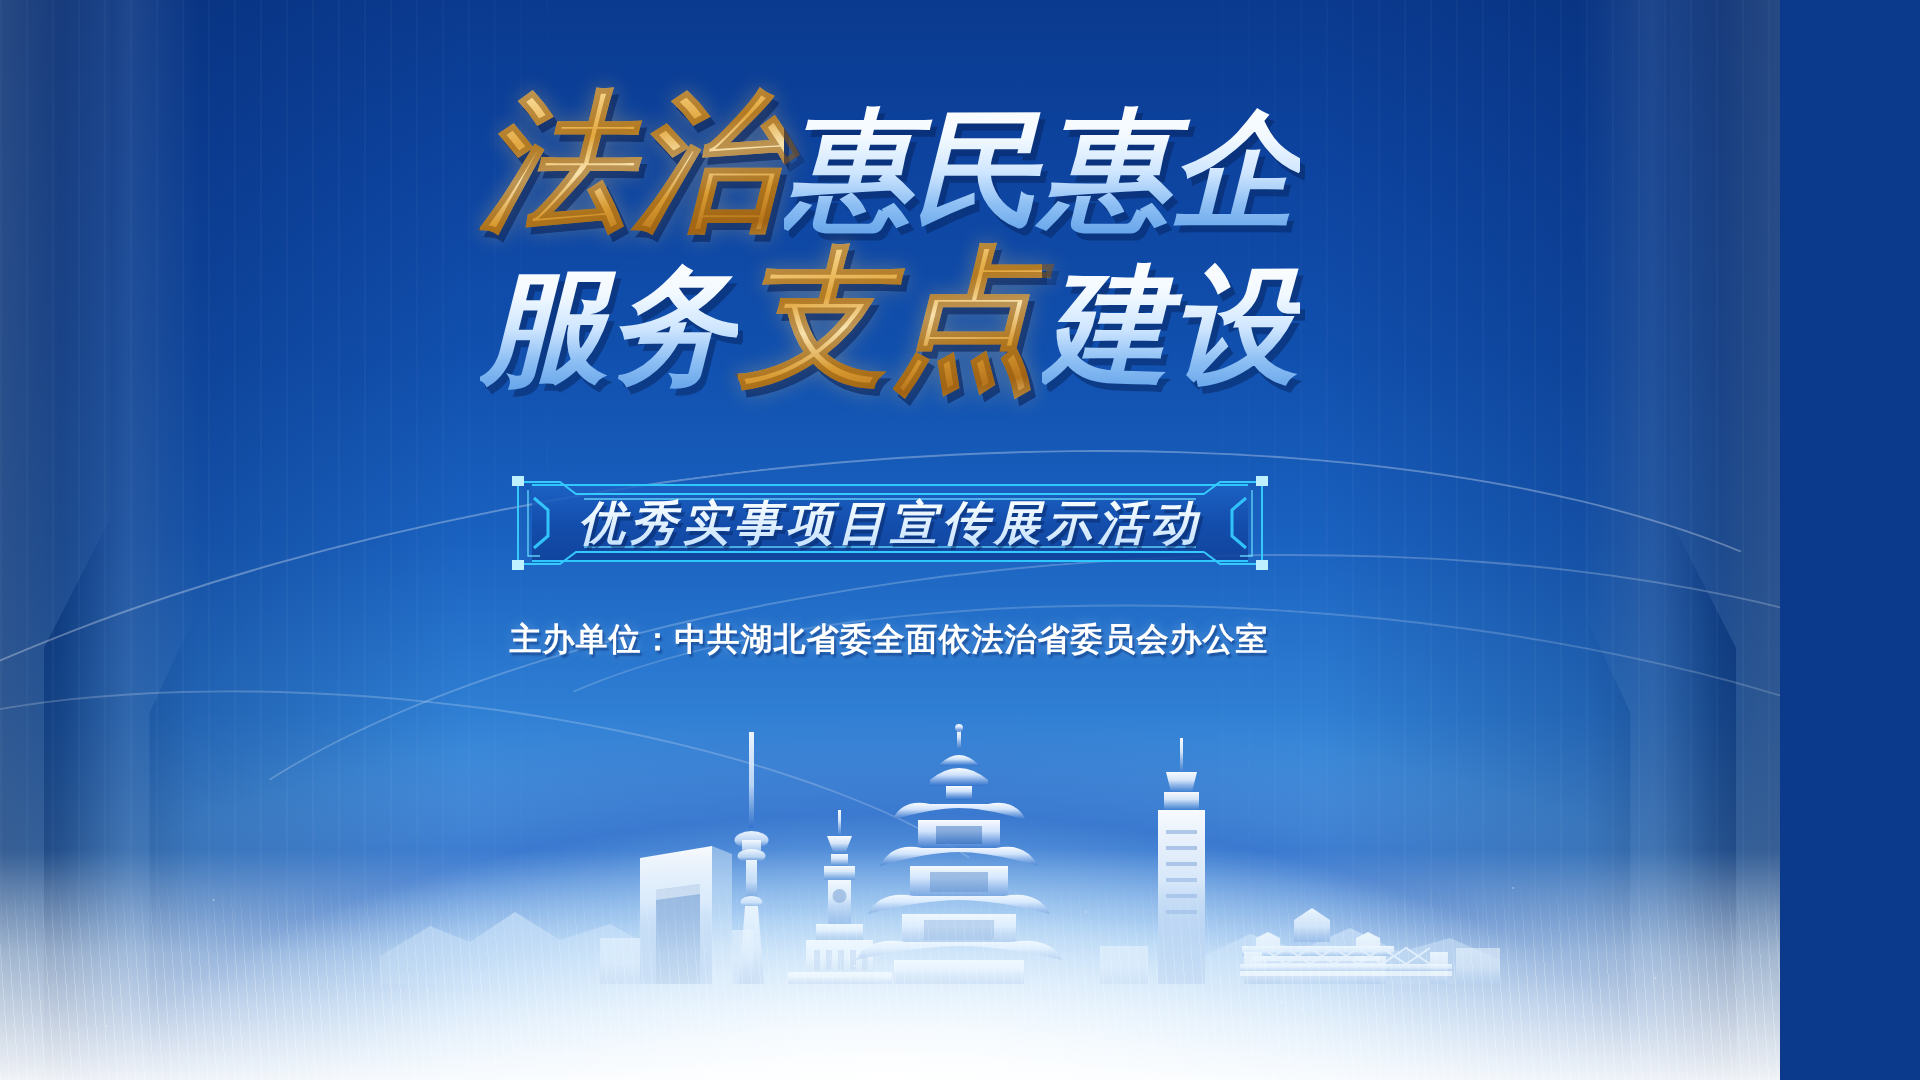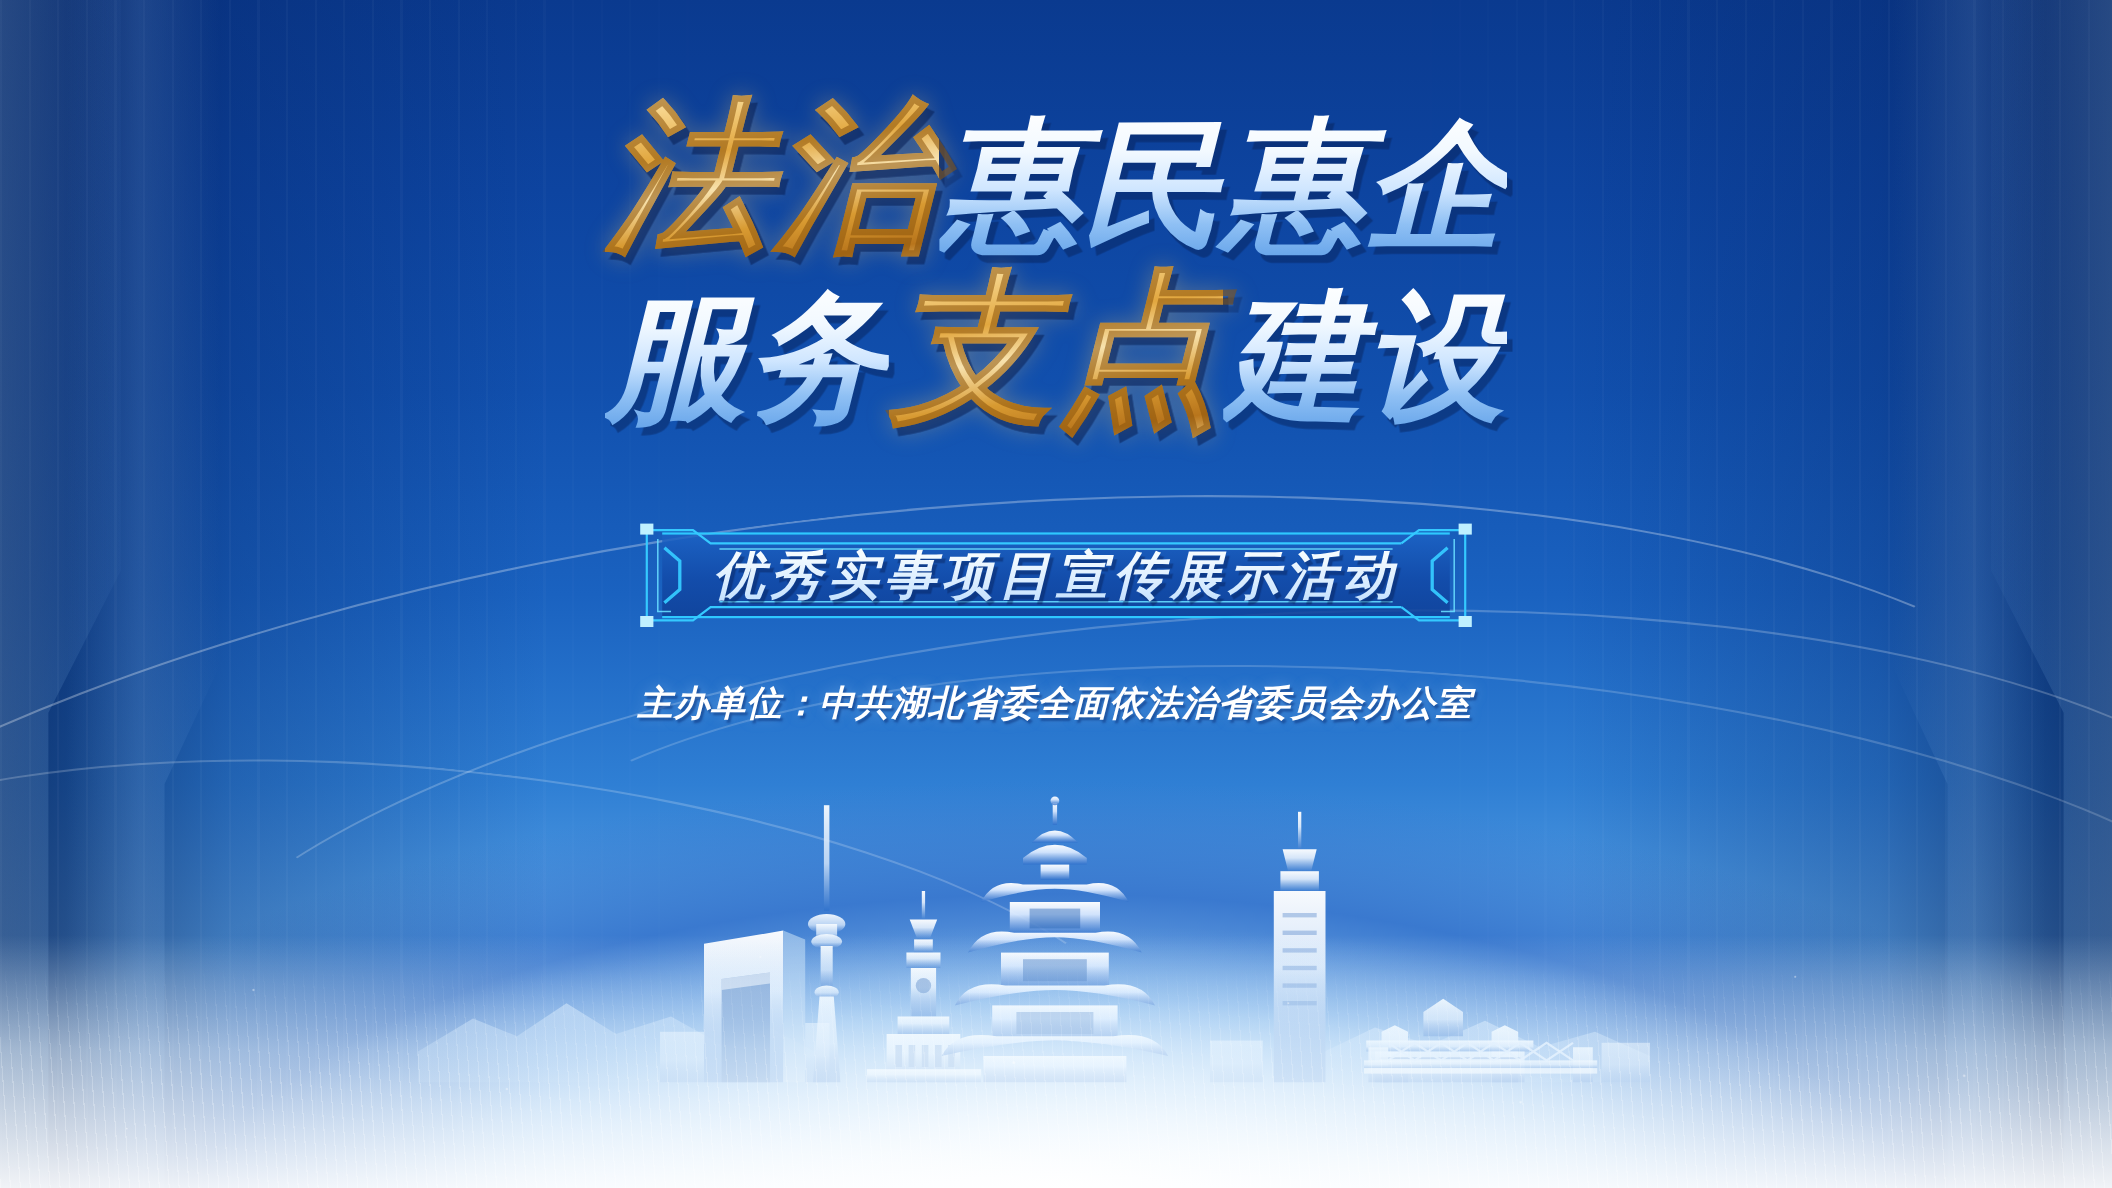--- a/index.html
+++ b/index.html
@@ -1,19 +1,19 @@
 <!DOCTYPE html>
 <html><head>
 <meta charset="utf-8">
 <style>
   * { margin:0; padding:0; box-sizing:border-box; }
   html,body { width:1920px; height:1080px; overflow:hidden; background:#0b3a8c; }
   body { font-family:"Liberation Sans", sans-serif; }
 
-  .stage { position:relative; width:1920px; height:1080px; overflow:hidden; }
+  .stage { position:relative; width:1780px; height:1080px; overflow:hidden; }
 
   
   .bg-base{
     position:absolute; inset:0;
     background:
       radial-gradient(ellipse 1200px 520px at 50% 108%, #eaf4ff 0%, #bcd9f7 26%, #7ab0e8 48%, #3a79cf 68%, rgba(26,84,176,0) 88%),
       linear-gradient(180deg, #0a3a8f 0%, #0d44a0 16%, #1150ae 33%, #1a62c0 50%, #2f7fd4 66%, #5ba2e4 80%, #9ccaf2 91%, #dceeff 100%);
   }
   .bg-vert-shade{
     position:absolute; inset:0;
@@ -119,21 +119,21 @@
     position:absolute; inset:0; display:flex; align-items:center; justify-content:center;
     font-size:47px; font-weight:bold; font-style:italic; letter-spacing:5px;
     font-family:"Liberation Sans", sans-serif;
     background:linear-gradient(180deg,#ffffff 0%,#f4fbff 34%,#cfe7ff 64%,#93c4f6 100%);
     -webkit-background-clip:text; background-clip:text; color:transparent;
     filter:drop-shadow(3px 4px 0 rgba(6,34,92,.45));
     white-space:nowrap;
   }
 
   
-  .org{ position:absolute; left:0; right:2px; top:614px; text-align:center;font-style:italic; }
+  .org{ position:absolute; left:0; right:2px; top:614px; text-align:center; }
   .org-line{
     font-size:32px; font-weight:bold; color:#ffffff; letter-spacing:1px;
     font-family:"Liberation Sans", sans-serif;
     text-shadow: 2px 3px 2px rgba(10,48,120,.55), 0 0 12px rgba(180,220,255,.35);
     line-height:1.6;
   }
 </style>
 </head>
 <body>
 

